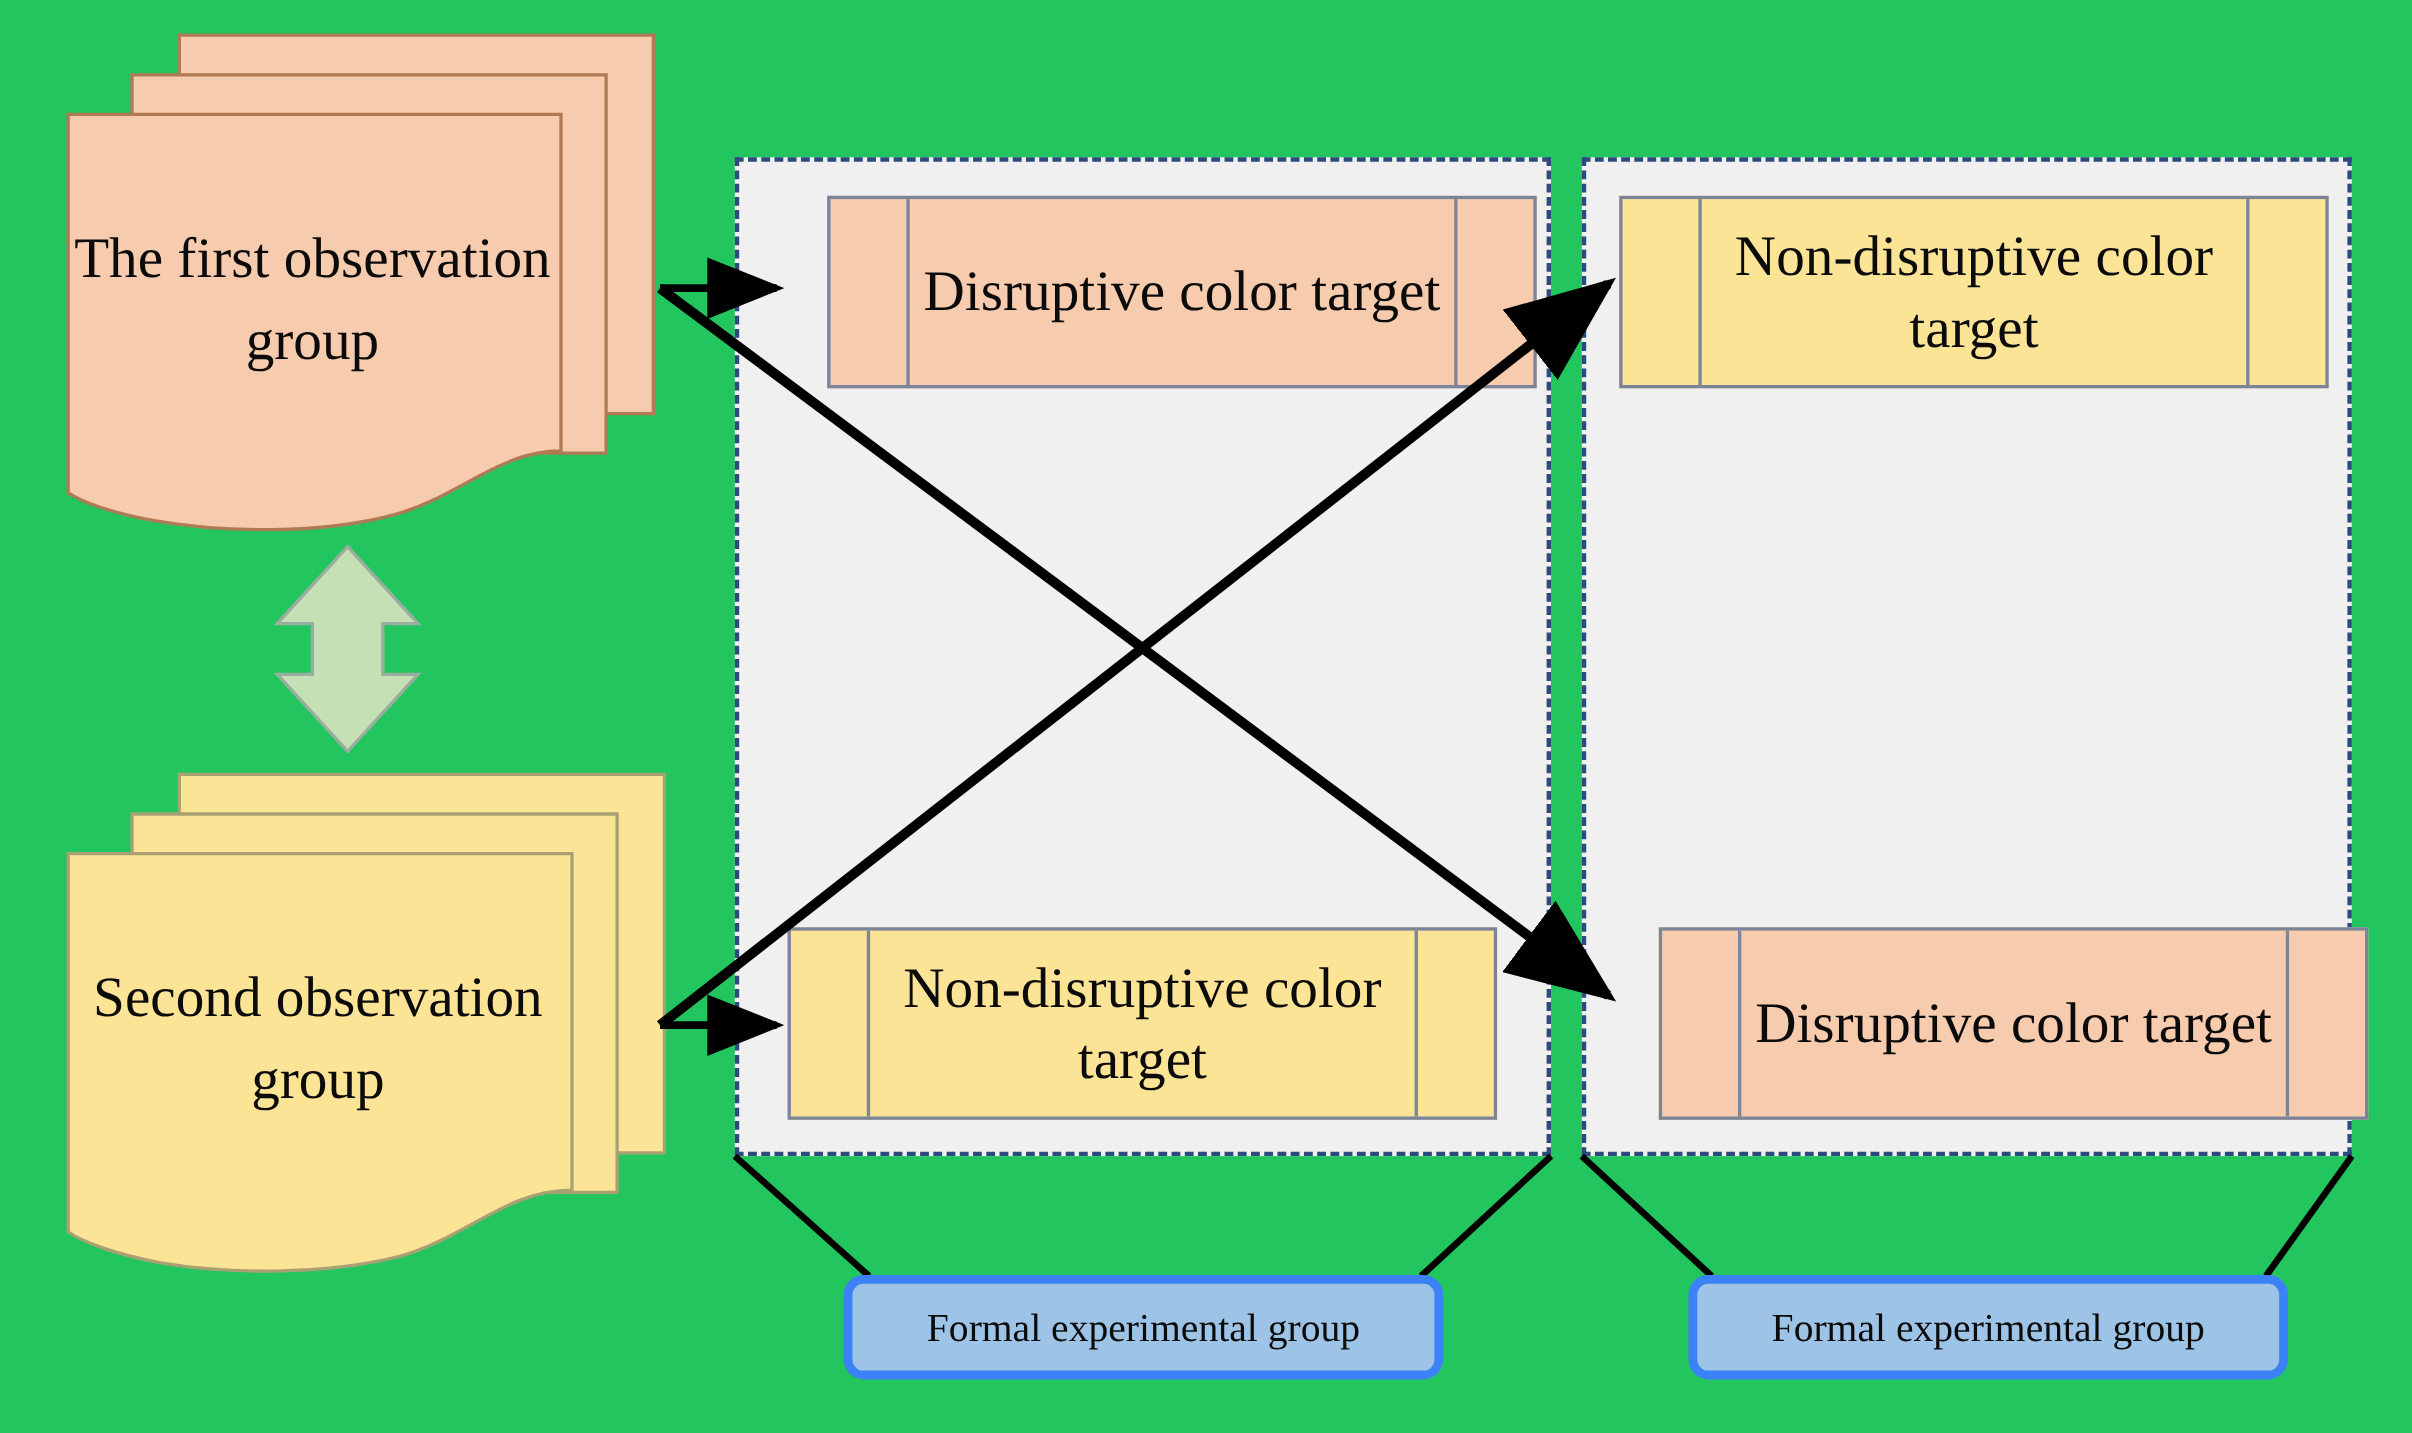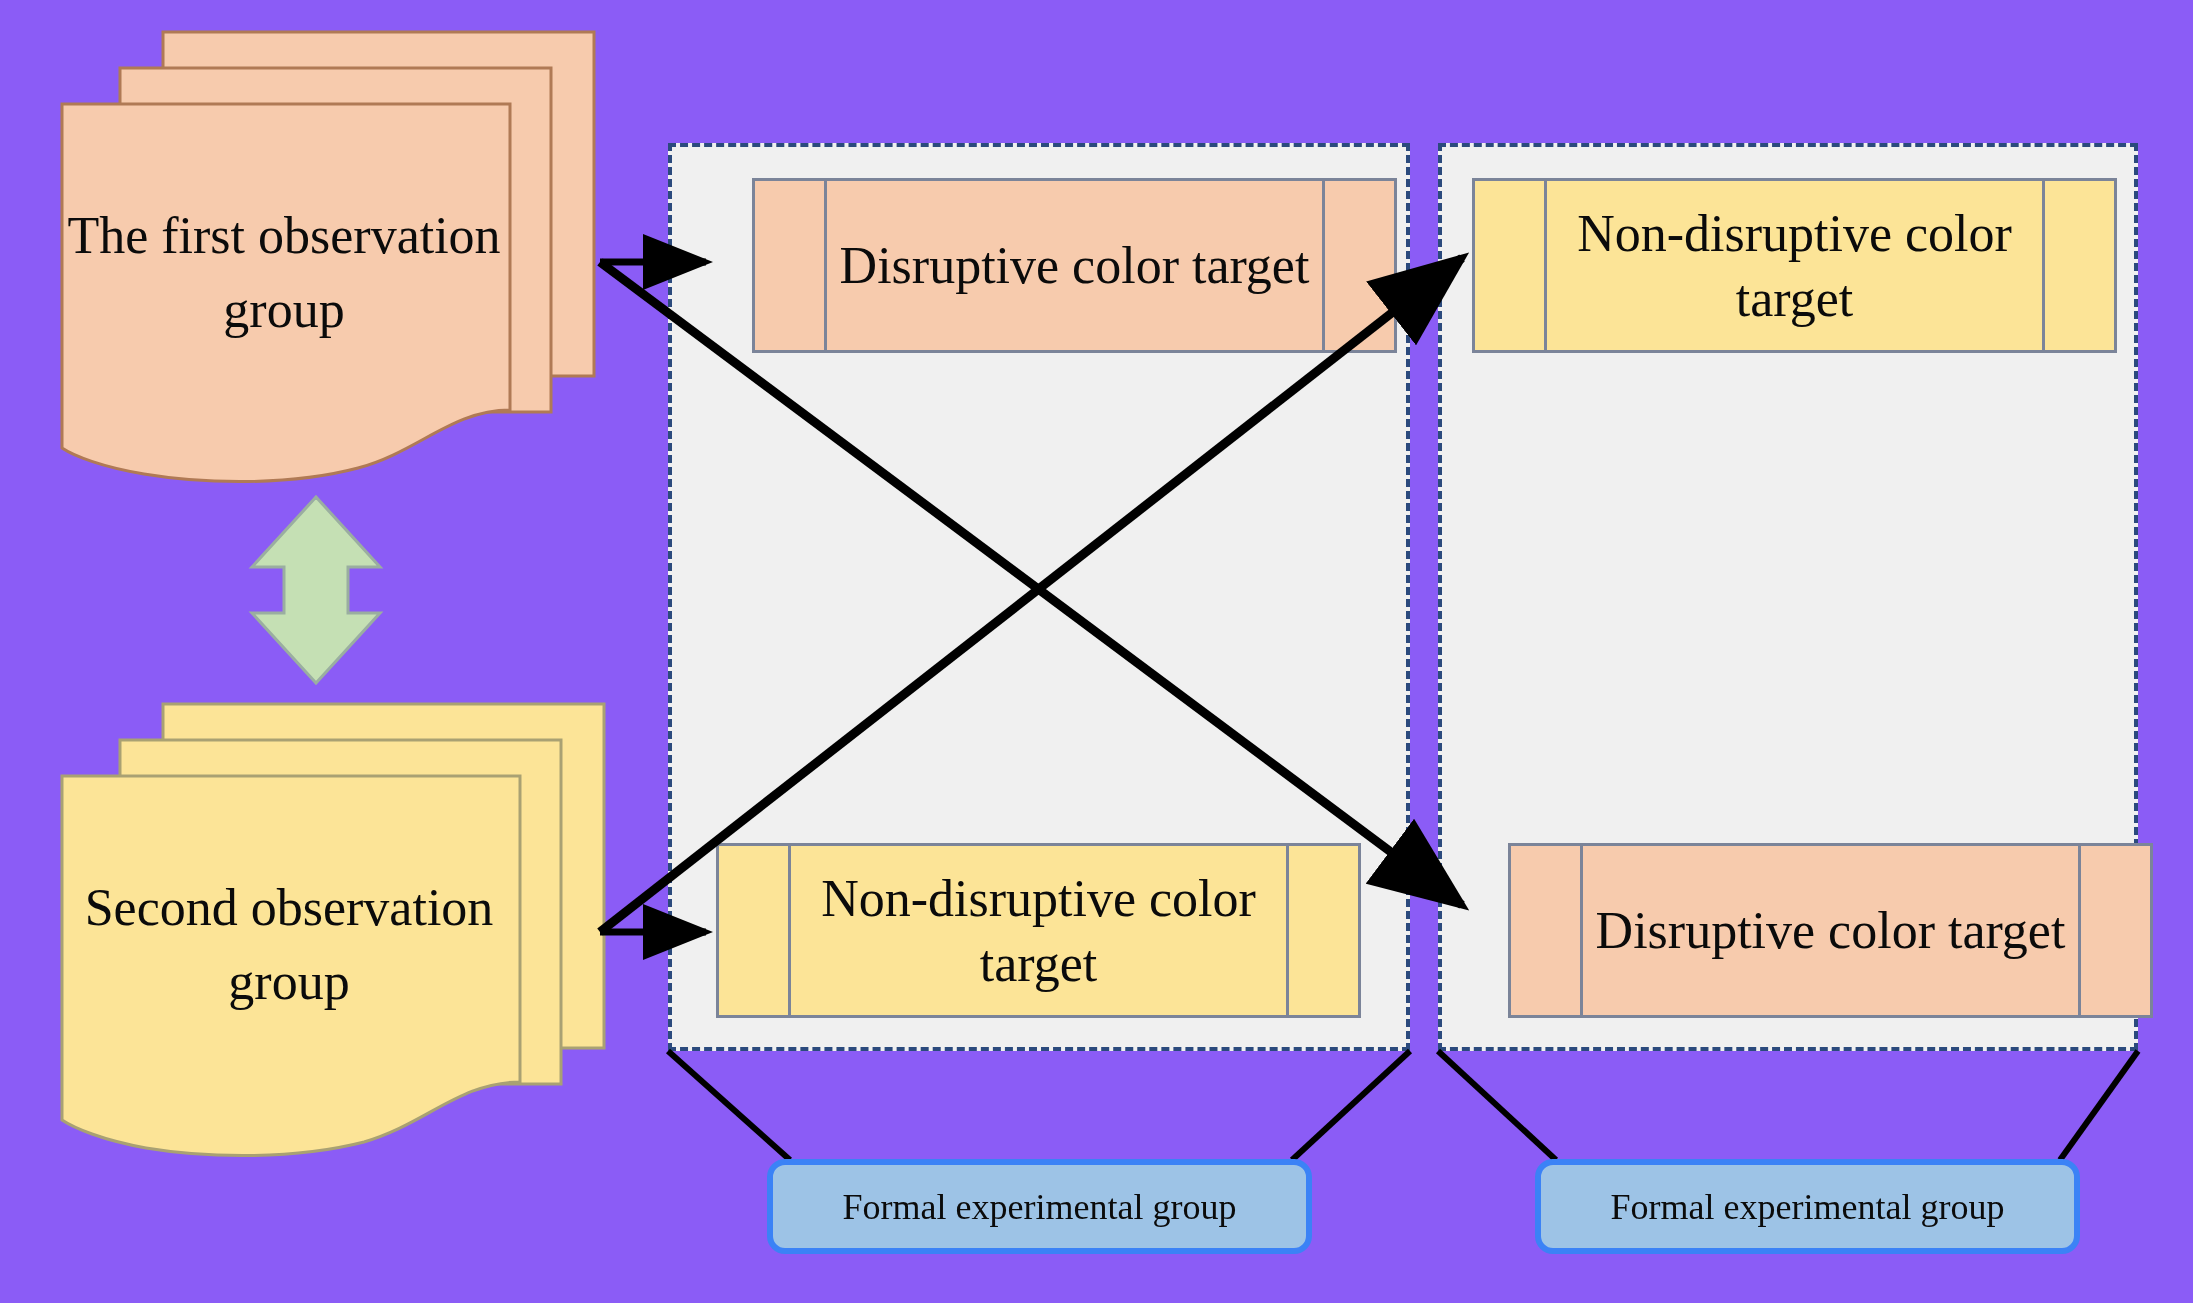--- a/index.html
+++ b/index.html
@@ -7,21 +7,21 @@
     padding: 0;
     background: #ffffff;
   }
   body {
     font-family: "Liberation Serif", "DejaVu Serif", serif;
   }
   #canvas {
     position: relative;
     width: 2193px;
     height: 1303px;
-    background: #8b5cf6;
+    background: #22c55e;
     overflow: hidden;
   }
   #edges {
     position: absolute;
     left: 0;
     top: 0;
     width: 2193px;
     height: 1303px;
     pointer-events: none;
     z-index: 5;
@@ -92,21 +92,21 @@
     color: #0b0b0b;
   }
   .tb-orange { background: #f7cbad; margin-left: 36px; }
   .tb-yellow { background: #fce497; gap: 15px; }
 
   
   .formal-pill {
     position: absolute;
     box-sizing: border-box;
     background: #9dc3e6;
-    border: 6px solid #3b82f6;
+    border: 8px solid #3b82f6;
     border-radius: 18px;
     display: flex;
     align-items: center;
     justify-content: center;
     z-index: 6;
   }
   .formal-pill span {
     font-size: 36px;
     color: #0b0b0b;
     line-height: 1;

